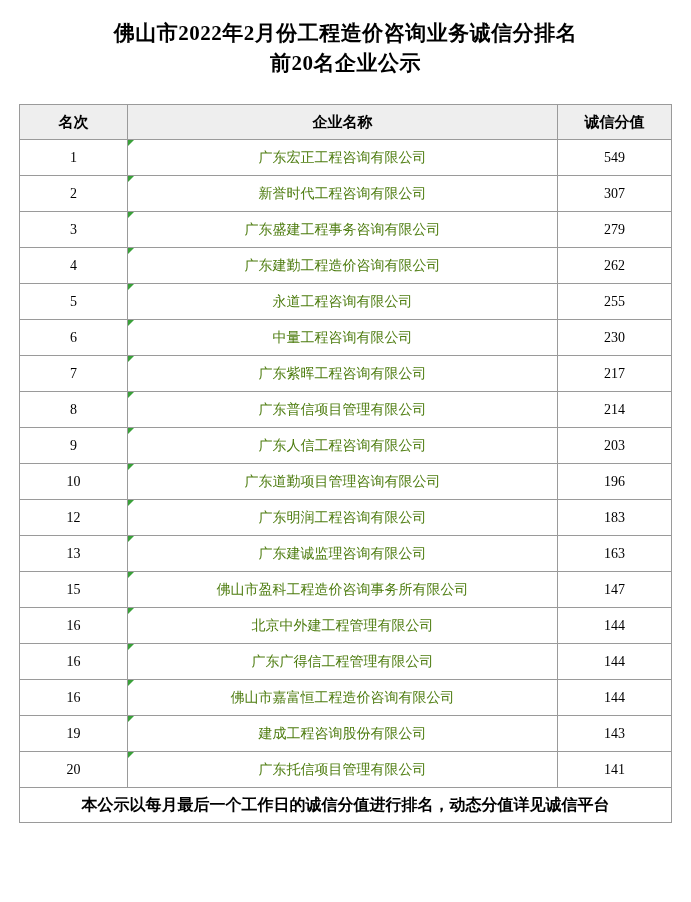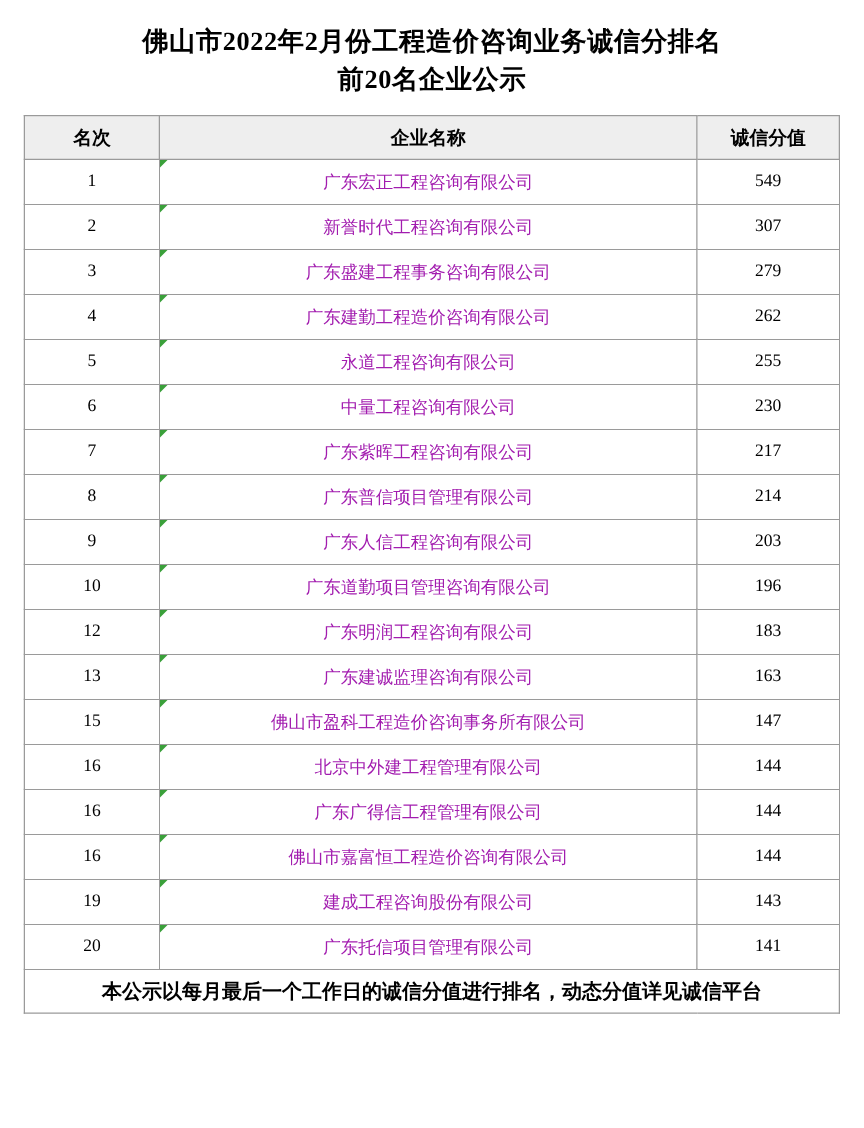--- a/index.html
+++ b/index.html
@@ -29,21 +29,21 @@
     font-family: "Liberation Serif", serif;
     font-size: 21px;
     font-weight: bold;
     line-height: 30px;
     letter-spacing: 0.5px;
     color: #000;
   }
   table.rank-table {
     border-collapse: collapse;
     width: 652px;
-    margin: 0 auto;
+    margin: 12px auto;
     table-layout: fixed;
     padding-left: 32px;
   }
   table.rank-table td, table.rank-table th {
     border: 1px solid #9a9a9a;
     padding: 0;
     text-align: center;
     vertical-align: middle;
   }
   thead th {
@@ -60,21 +60,21 @@
 
   tbody td {
     height: 35px;
     font-family: "Liberation Serif", serif;
     font-size: 14px;
     color: #000;
     position: relative;
     background: #fff;
   }
   tbody td.name-cell {
-    color: #a21caf;
+    color: #4d7c0f;
   }
   
   tbody td.name-cell::before {
     content: "";
     position: absolute;
     top: 0;
     left: 0;
     width: 0;
     height: 0;
     border-top: 6px solid #3aa03a;

